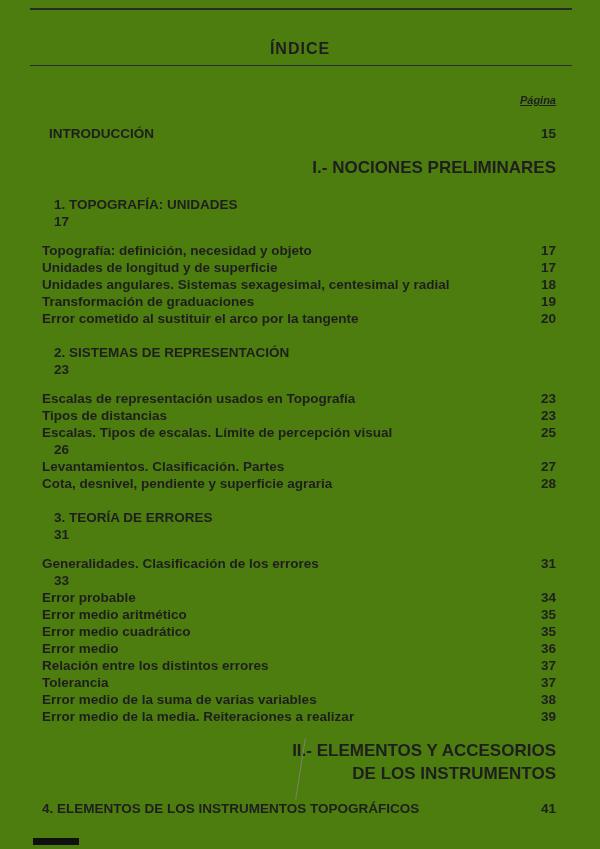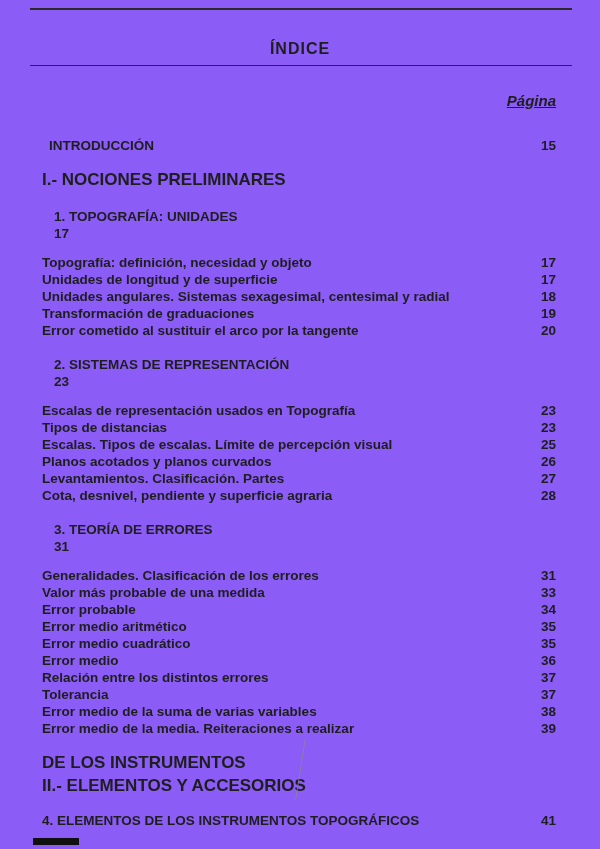--- a/index.html
+++ b/index.html
@@ -1,57 +1,57 @@
 <!DOCTYPE html>
 <html><head>
 <meta charset="utf-8">
 <style>
   html,body{margin:0;padding:0;background:#ffffff;}
   .page{
     position:relative;
     width:600px;height:849px;
-    background:#8b5cf6;
+    background:#4d7c0f;
     font-family:"Liberation Sans", sans-serif;
     color:#1e1e1e;
     overflow:hidden;
     box-sizing:border-box;
   }
   .rule{height:2px;background:#2a2a2a;}
   .rule-top{margin:8px 28px 0 30px;height:1.5px;}
   .rule-under-title{margin:7px 28px 0 30px;height:1.5px;}
   .doc-title{
     margin:30px 0 0;
     text-align:center;
     font-size:16px;
     font-weight:bold;
     letter-spacing:1px;
     line-height:18px;
   }
   .content{padding:0 44px 0 42px;}
   .pagina{
     margin-top:26px;
     text-align:right;
-    font-size:15px;
+    font-size:11px;
     font-weight:bold;
     font-style:italic;
     text-decoration:underline;
     line-height:17px;
   }
   .row{
     display:flex;
     justify-content:space-between;
     align-items:baseline;
     font-size:13.5px;
     line-height:17px;
   }
   .row .pg{margin-left:12px;white-space:nowrap;}
   .chapter{font-weight:bold;}
-  .intro-row{margin-top:28px;padding-left:7px;}
+  .intro-row{margin-top:16px;padding-left:7px;}
   .part{
-    text-align:left;
+    text-align:right;
     font-weight:bold;
     font-size:17px;
     line-height:22px;
     margin:15px 0 0;
   }
   .part .part-line{display:block;}
   .part2{margin-top:14px;line-height:23px;}
   .ch{margin-top:17px;flex-direction:column;}
   .entries{margin-top:12px;font-weight:bold;}
   .ch4{margin-top:15px;}
@@ -132,21 +132,20 @@
       </div>
       <div class="row entry">
         <span class="t">Tipos de distancias</span>
         <span class="pg">23</span>
       </div>
       <div class="row entry">
         <span class="t">Escalas. Tipos de escalas. Límite de percepción visual</span>
         <span class="pg">25</span>
       </div>
       <div class="row entry">
-        <span class="t">Planos acotados y planos curvados</span>
         <span class="pg">26</span>
       </div>
       <div class="row entry">
         <span class="t">Levantamientos. Clasificación. Partes</span>
         <span class="pg">27</span>
       </div>
       <div class="row entry">
         <span class="t">Cota, desnivel, pendiente y superficie agraria</span>
         <span class="pg">28</span>
       </div>
@@ -155,21 +154,20 @@
     <div class="row chapter ch">
       <span class="t">3. TEORÍA DE ERRORES</span>
       <span class="pg">31</span>
     </div>
     <div class="entries">
       <div class="row entry">
         <span class="t">Generalidades. Clasificación de los errores</span>
         <span class="pg">31</span>
       </div>
       <div class="row entry">
-        <span class="t">Valor más probable de una medida</span>
         <span class="pg">33</span>
       </div>
       <div class="row entry">
         <span class="t">Error probable</span>
         <span class="pg">34</span>
       </div>
       <div class="row entry">
         <span class="t">Error medio aritmético</span>
         <span class="pg">35</span>
       </div>
@@ -193,22 +191,22 @@
         <span class="t">Error medio de la suma de varias variables</span>
         <span class="pg">38</span>
       </div>
       <div class="row entry">
         <span class="t">Error medio de la media. Reiteraciones a realizar</span>
         <span class="pg">39</span>
       </div>
     </div>
 
     <h2 class="part part2">
+      <span class="part-line">II.- ELEMENTOS Y ACCESORIOS</span>
       <span class="part-line">DE LOS INSTRUMENTOS</span>
-      <span class="part-line">II.- ELEMENTOS Y ACCESORIOS</span>
     </h2>
 
     <div class="row chapter ch4">
       <span class="t">4. ELEMENTOS DE LOS INSTRUMENTOS TOPOGRÁFICOS</span>
       <span class="pg">41</span>
     </div>
 
   </div>
 
   <div class="stray"></div>

